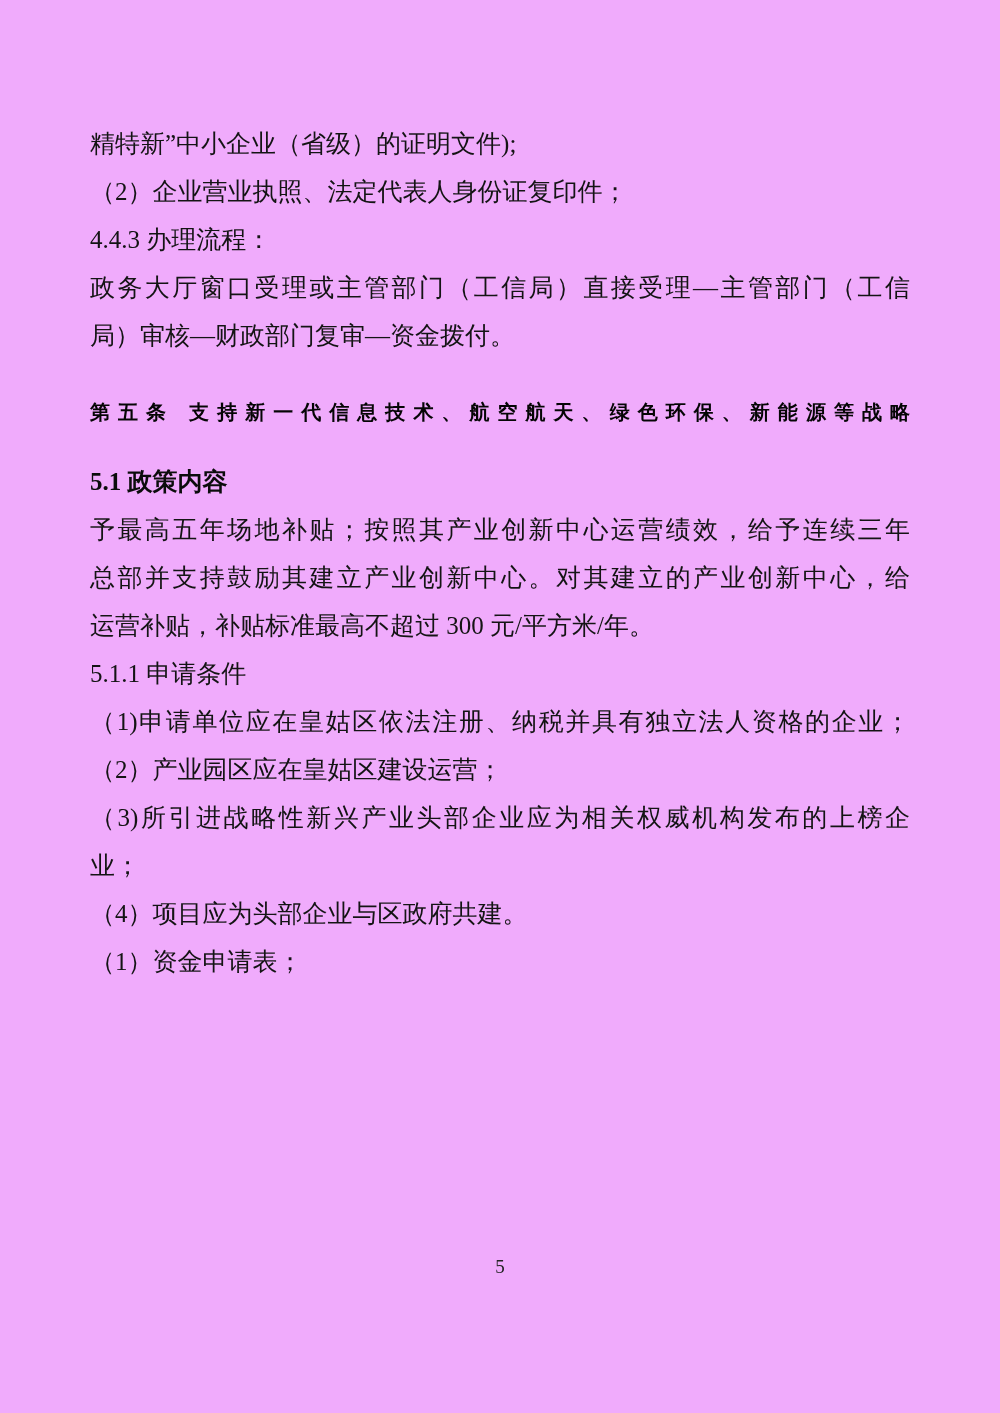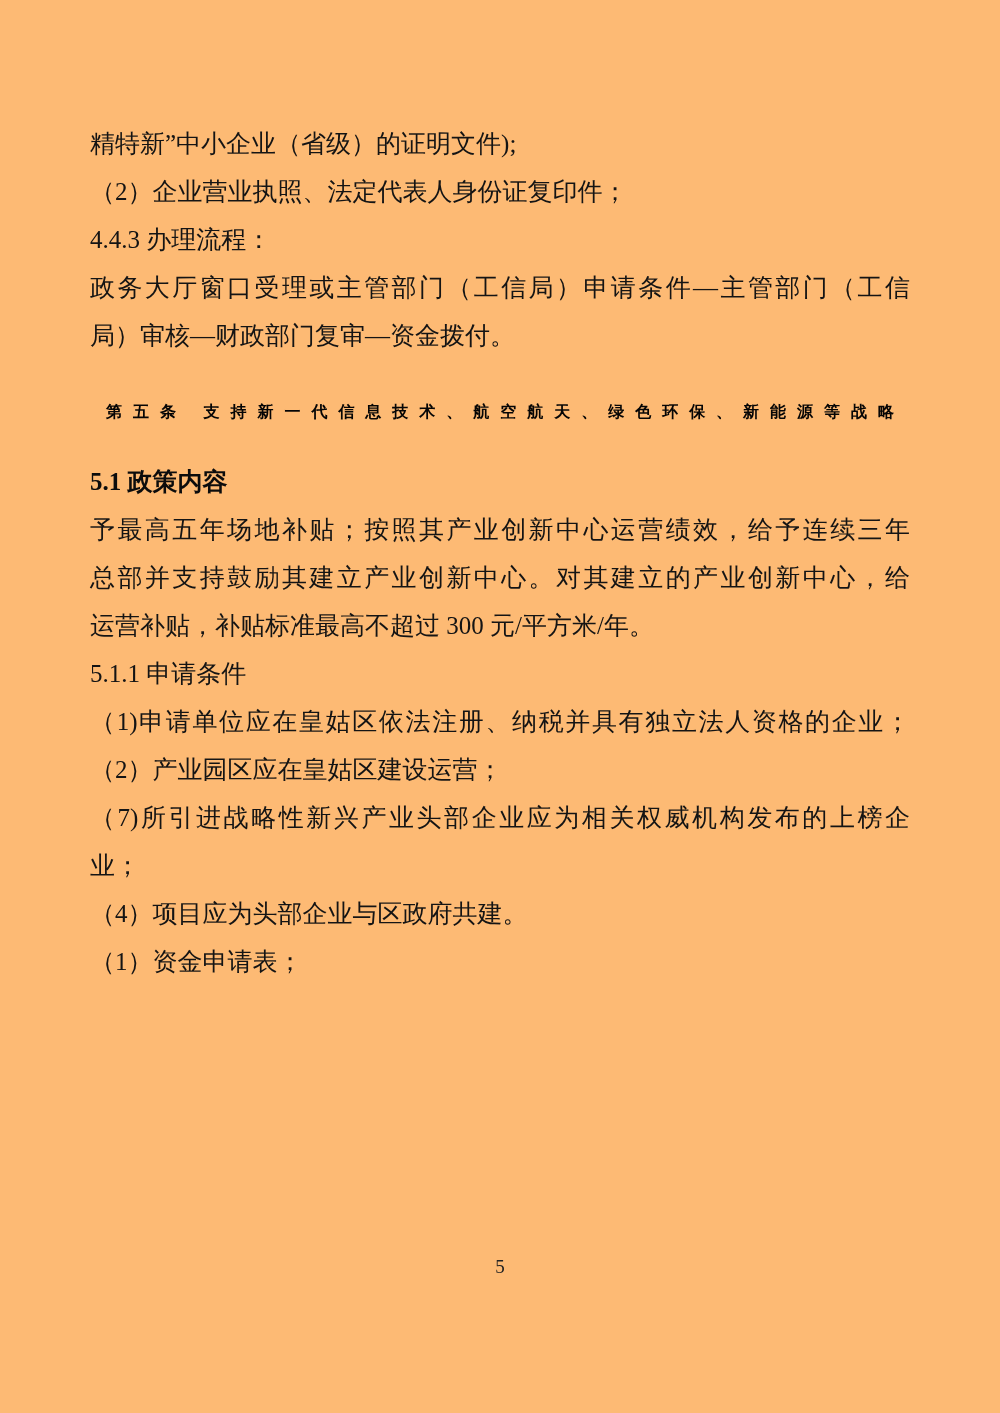--- a/index.html
+++ b/index.html
@@ -9,21 +9,21 @@
   body {
     background: #ffffff;
     width: 1000px;
     height: 1413px;
     font-family: "Liberation Serif", "DejaVu Serif", serif;
   }
   .page {
     position: relative;
     width: 1000px;
     height: 1413px;
-    background: #fdba74;
+    background: #f0abfc;
     overflow: hidden;
   }
   .content {
     position: absolute;
     top: 120px;
     left: 90px;
     width: 820px;
   }
   .ln {
     margin: 0;
@@ -38,24 +38,24 @@
     text-align-last: justify;
   }
   .b {
     font-weight: bold;
     color: #0c0c0c;
   }
   .heading-block {
     margin: 24px 0 18px 0;
   }
   .hd {
-    margin: 16px;
+    margin: 0;
     font-family: "DejaVu Sans", "Liberation Sans", sans-serif;
     font-weight: bold;
-    font-size: 16px;
+    font-size: 20px;
     line-height: 56px;
     color: #050505;
   }
   .footer {
     position: absolute;
     top: 1255px;
     left: 0;
     width: 1000px;
     text-align: center;
   }
@@ -68,36 +68,36 @@
 </style>
 </head>
 <body>
 
 <div class="page">
   <div class="content">
 
     <p class="ln">精特新”中小企业（省级）的证明文件);</p>
     <p class="ln">（2）企业营业执照、法定代表人身份证复印件；</p>
     <p class="ln">4.4.3 办理流程：</p>
-    <p class="ln j">政务大厅窗口受理或主管部门（工信局）申请条件—主管部门（工信</p>
+    <p class="ln j">政务大厅窗口受理或主管部门（工信局）直接受理—主管部门（工信</p>
     <p class="ln">局）审核—财政部门复审—资金拨付。</p>
 
     <div class="heading-block">
       <p class="hd j">第五条 支持新一代信息技术、航空航天、绿色环保、新能源等战略</p>
     </div>
 
     <p class="ln b">5.1 政策内容</p>
     <p class="ln j">予最高五年场地补贴；按照其产业创新中心运营绩效，给予连续三年</p>
     <p class="ln j">总部并支持鼓励其建立产业创新中心。对其建立的产业创新中心，给</p>
     <p class="ln">运营补贴，补贴标准最高不超过 300 元/平方米/年。</p>
 
     <p class="ln">5.1.1 申请条件</p>
     <p class="ln j">（1)申请单位应在皇姑区依法注册、纳税并具有独立法人资格的企业；</p>
     <p class="ln">（2）产业园区应在皇姑区建设运营；</p>
-    <p class="ln j">（7)所引进战略性新兴产业头部企业应为相关权威机构发布的上榜企</p>
+    <p class="ln j">（3)所引进战略性新兴产业头部企业应为相关权威机构发布的上榜企</p>
     <p class="ln">业；</p>
     <p class="ln">（4）项目应为头部企业与区政府共建。</p>
 
     <p class="ln">（1）资金申请表；</p>
 
   </div>
 
   <div class="footer">
     <span class="pagenum">5</span>
   </div>

